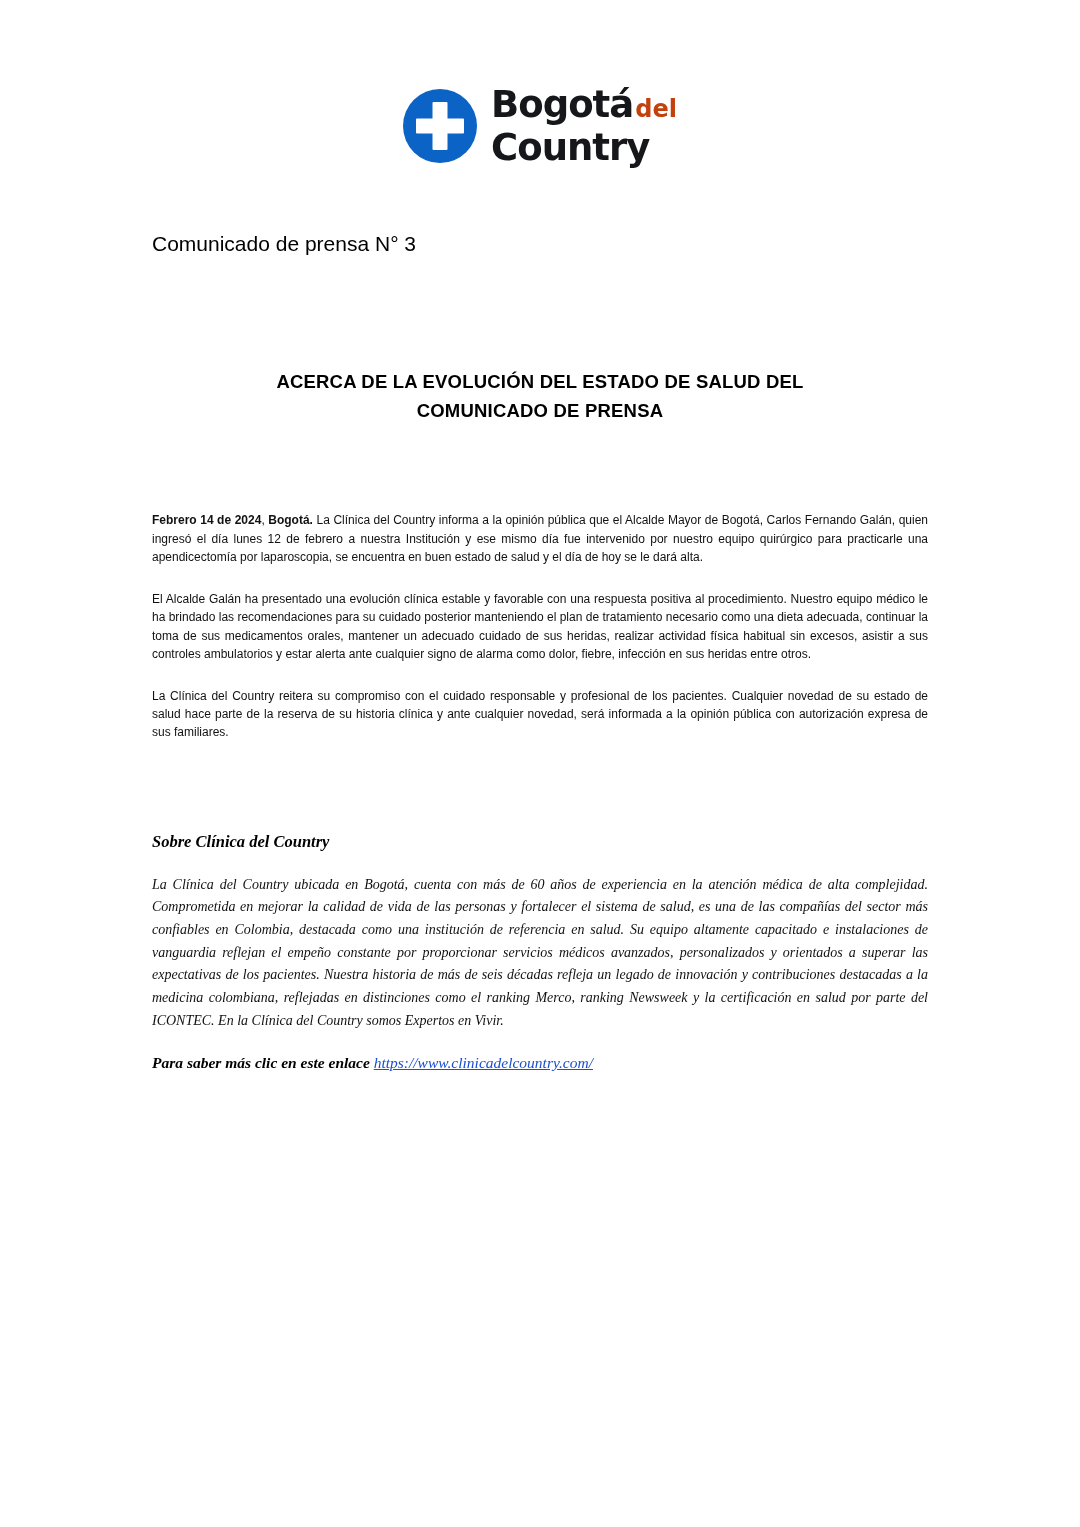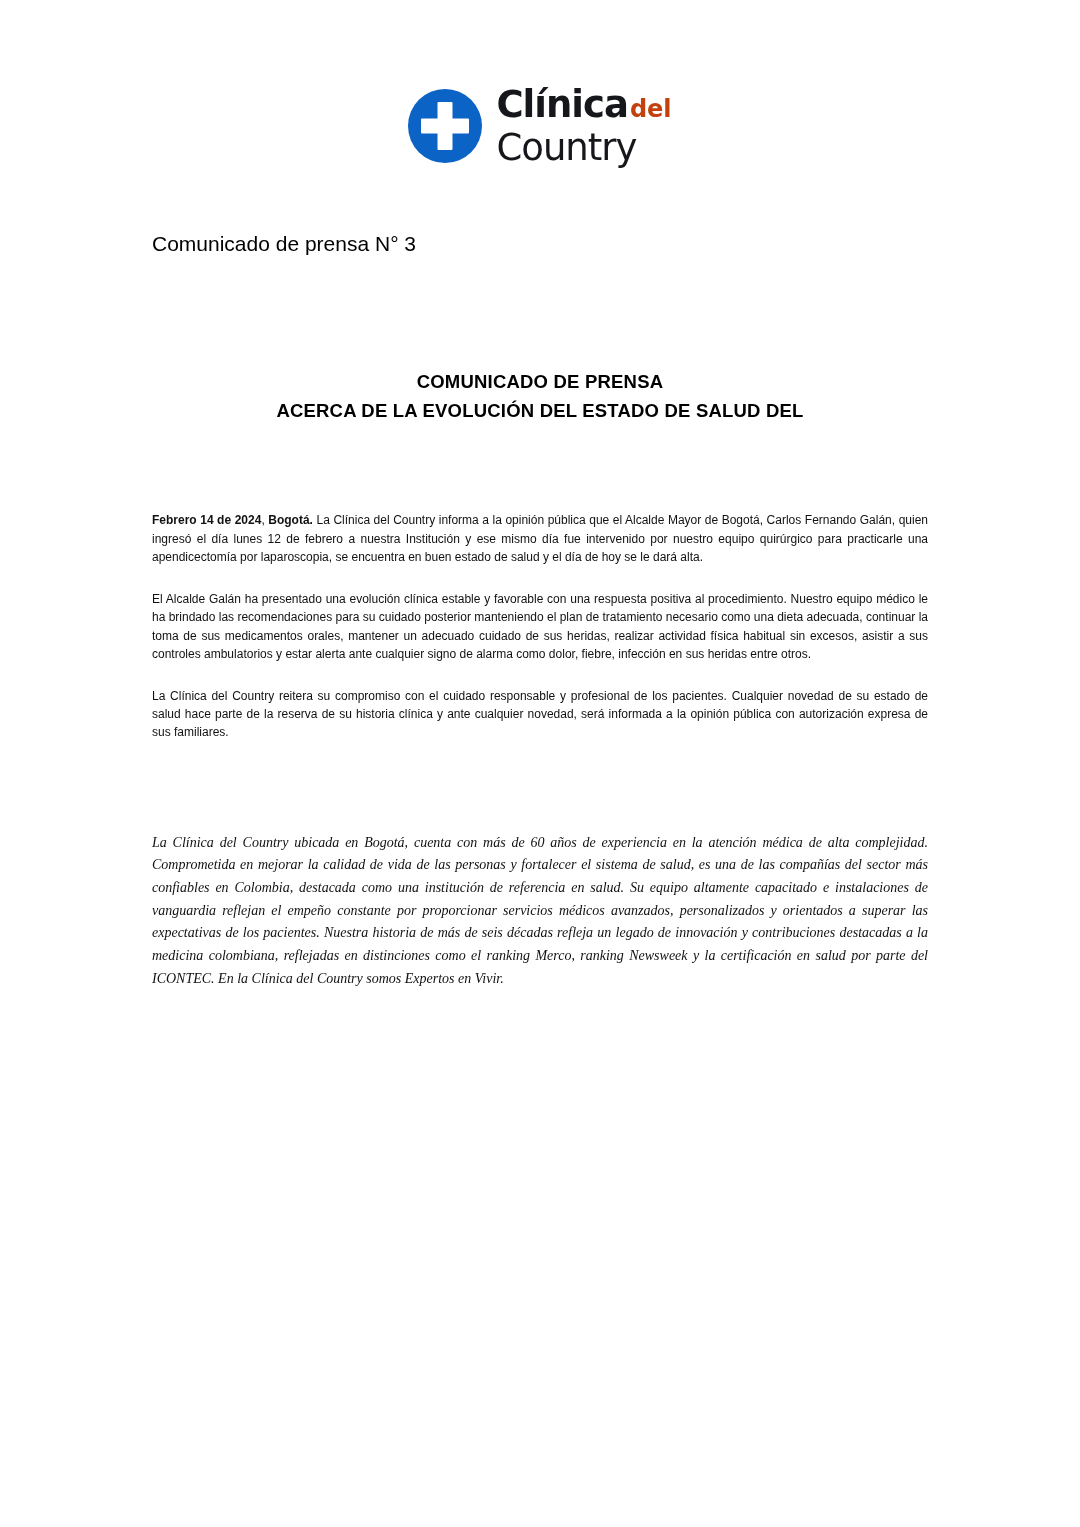--- a/index.html
+++ b/index.html
@@ -85,21 +85,21 @@
   }
   .logo-del {
     font-family: "DejaVu Sans", sans-serif;
     font-weight: bold;
     font-size: 24px;
     color: #c2410c;
     margin-left: 2px;
   }
   .logo-country {
     font-family: "DejaVu Sans", sans-serif;
-    font-weight: normal;
+    font-weight: bold;
     font-size: 37px;
     letter-spacing: -1px;
     color: #16171b;
     margin-top: 6px;
   }
 
   
   .content {
     padding: 0 152px 0 152px;
   }
@@ -169,41 +169,43 @@
 
   <div class="logo-block">
     <div class="logo-inner">
       <div class="logo-mark">
         <div class="circle"></div>
         <div class="cross-v"></div>
         <div class="cross-h"></div>
       </div>
       <div class="logo-words">
         <div class="logo-line1">
-          <span class="logo-clinica">Clínica</span>
+          <span class="logo-clinica">Bogotá</span>
           <span class="logo-del">del</span>
         </div>
         <div class="logo-country">Country</div>
       </div>
     </div>
   </div>
 
   <div class="content">
 
     <div class="release-number">Comunicado de prensa N° 3</div>
 
     <div class="title-block">
+      <div>ACERCA DE LA EVOLUCIÓN DEL ESTADO DE SALUD DEL</div>
       <div>COMUNICADO DE PRENSA</div>
-      <div>ACERCA DE LA EVOLUCIÓN DEL ESTADO DE SALUD DEL</div>
     </div>
 
     <div class="paragraphs">
       <p class="body-par"><span class="bold">Febrero 14 de 2024</span><span>, </span><span class="bold">Bogotá.</span><span> La Clínica del Country informa a la opinión pública que el Alcalde Mayor de Bogotá, Carlos Fernando Galán, quien ingresó el día lunes 12 de febrero a nuestra Institución y ese mismo día fue intervenido por nuestro equipo quirúrgico para practicarle una apendicectomía por laparoscopia, se encuentra en buen estado de salud y el día de hoy se le dará alta.</span></p>
       <p class="body-par">El Alcalde Galán ha presentado una evolución clínica estable y favorable con una respuesta positiva al procedimiento. Nuestro equipo médico le ha brindado las recomendaciones para su cuidado posterior manteniendo el plan de tratamiento necesario como una dieta adecuada, continuar la toma de sus medicamentos orales, mantener un adecuado cuidado de sus heridas, realizar actividad física habitual sin excesos, asistir a sus controles ambulatorios y estar alerta ante cualquier signo de alarma como dolor, fiebre, infección en sus heridas entre otros.</p>
       <p class="body-par">La Clínica del Country reitera su compromiso con el cuidado responsable y profesional de los pacientes. Cualquier novedad de su estado de salud hace parte de la reserva de su historia clínica y ante cualquier novedad, será informada a la opinión pública con autorización expresa de sus familiares.</p>
     </div>
 
     <div class="about">
+      <div class="about-title">Sobre Clínica del Country</div>
       <div class="about-text">La Clínica del Country ubicada en Bogotá, cuenta con más de 60 años de experiencia en la atención médica de alta complejidad. Comprometida en mejorar la calidad de vida de las personas y fortalecer el sistema de salud, es una de las compañías del sector más confiables en Colombia, destacada como una institución de referencia en salud. Su equipo altamente capacitado e instalaciones de vanguardia reflejan el empeño constante por proporcionar servicios médicos avanzados, personalizados y orientados a superar las expectativas de los pacientes. Nuestra historia de más de seis décadas refleja un legado de innovación y contribuciones destacadas a la medicina colombiana, reflejadas en distinciones como el ranking Merco, ranking Newsweek y la certificación en salud por parte del ICONTEC. En la Clínica del Country somos Expertos en Vivir.</div>
+      <div class="about-link-line"><span>Para saber más clic en este enlace </span><a class="link" href="#">https://www.clinicadelcountry.com/</a></div>
     </div>
 
   </div>
 </div>
 
 </body></html>

